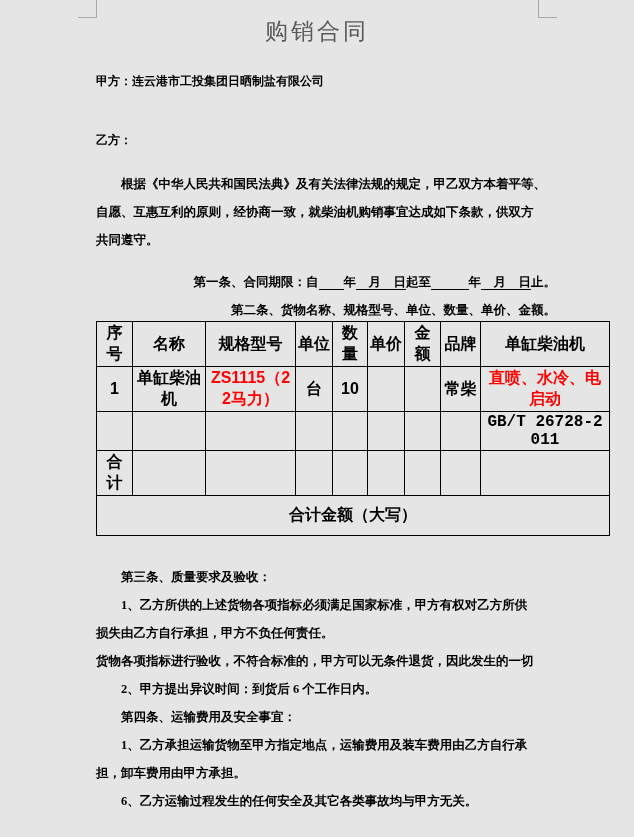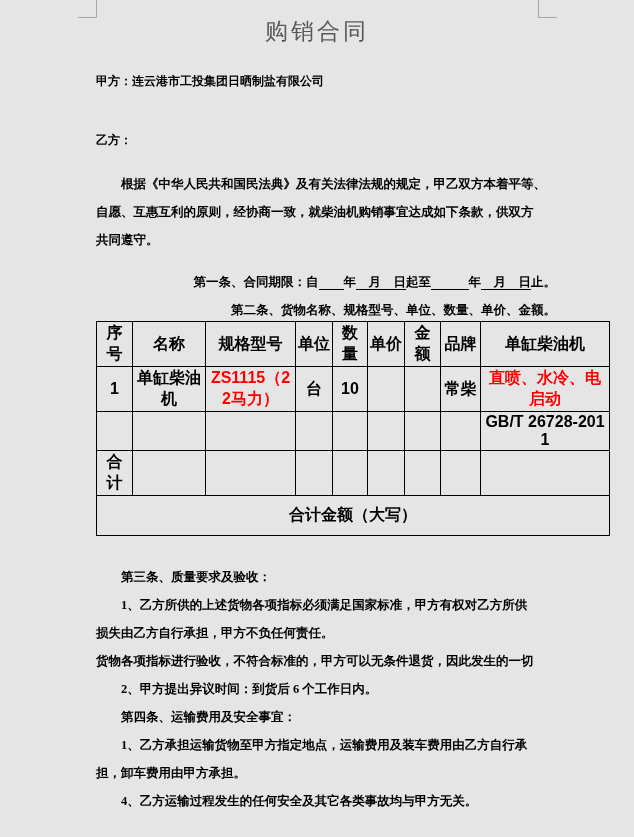--- a/index.html
+++ b/index.html
@@ -31,21 +31,21 @@
 
   table.goods{
     margin-top:-3px;border-collapse:collapse;table-layout:fixed;width:513px;
   }
   table.goods th,table.goods td{
     border:1px solid #000;font-size:16px;font-weight:bold;text-align:center;
     vertical-align:middle;padding:1px 2px;overflow:hidden;word-break:break-all;
   }
   tr.hdr{height:35px;}
   tr.r1{height:40px;}
-  tr.r2{height:15px;}
+  tr.r2{height:15px;font-family:Liberation Mono, monospace;}
   tr.r3{height:36px;}
   tr.r4{height:40px;}
   .red{color:#ff0000;}
 
   .sections{margin-top:27px;font-family:Liberation Serif, serif;}
 </style>
 </head>
 <body>
 
 <div class="page">
@@ -135,17 +135,17 @@
 
     <div class="sections">
       <div class="line indent">第三条、质量要求及验收：</div>
       <div class="line indent">1、乙方所供的上述货物各项指标必须满足国家标准，甲方有权对乙方所供</div>
       <div class="line">损失由乙方自行承担，甲方不负任何责任。</div>
       <div class="line">货物各项指标进行验收，不符合标准的，甲方可以无条件退货，因此发生的一切</div>
       <div class="line indent">2、甲方提出异议时间：到货后 6 个工作日内。</div>
       <div class="line indent">第四条、运输费用及安全事宜：</div>
       <div class="line indent">1、乙方承担运输货物至甲方指定地点，运输费用及装车费用由乙方自行承</div>
       <div class="line">担，卸车费用由甲方承担。</div>
-      <div class="line indent">4、乙方运输过程发生的任何安全及其它各类事故均与甲方无关。</div>
+      <div class="line indent">6、乙方运输过程发生的任何安全及其它各类事故均与甲方无关。</div>
     </div>
 
   </div>
 </div>
 
 </body></html>

